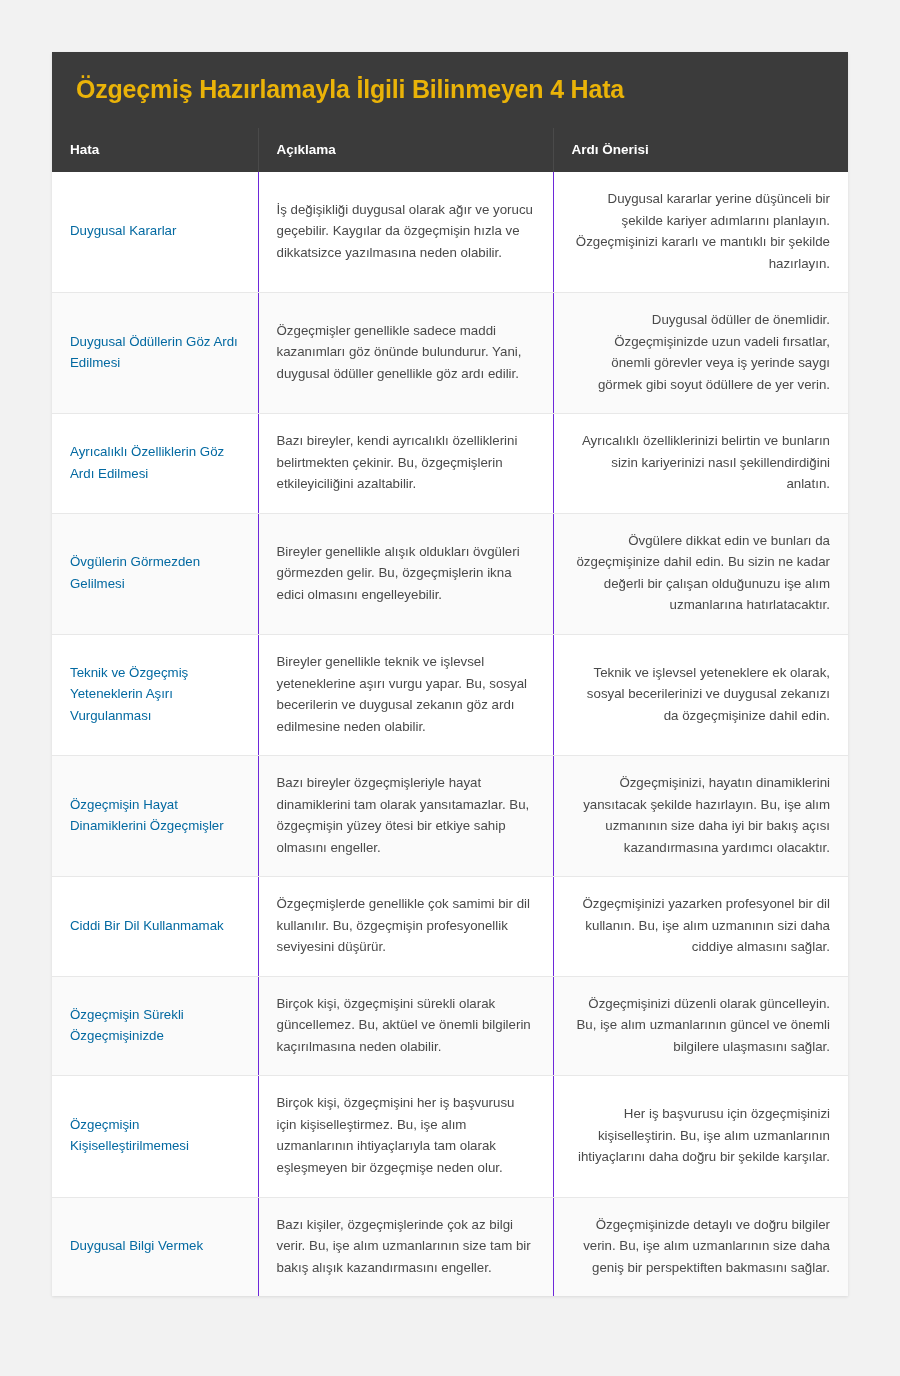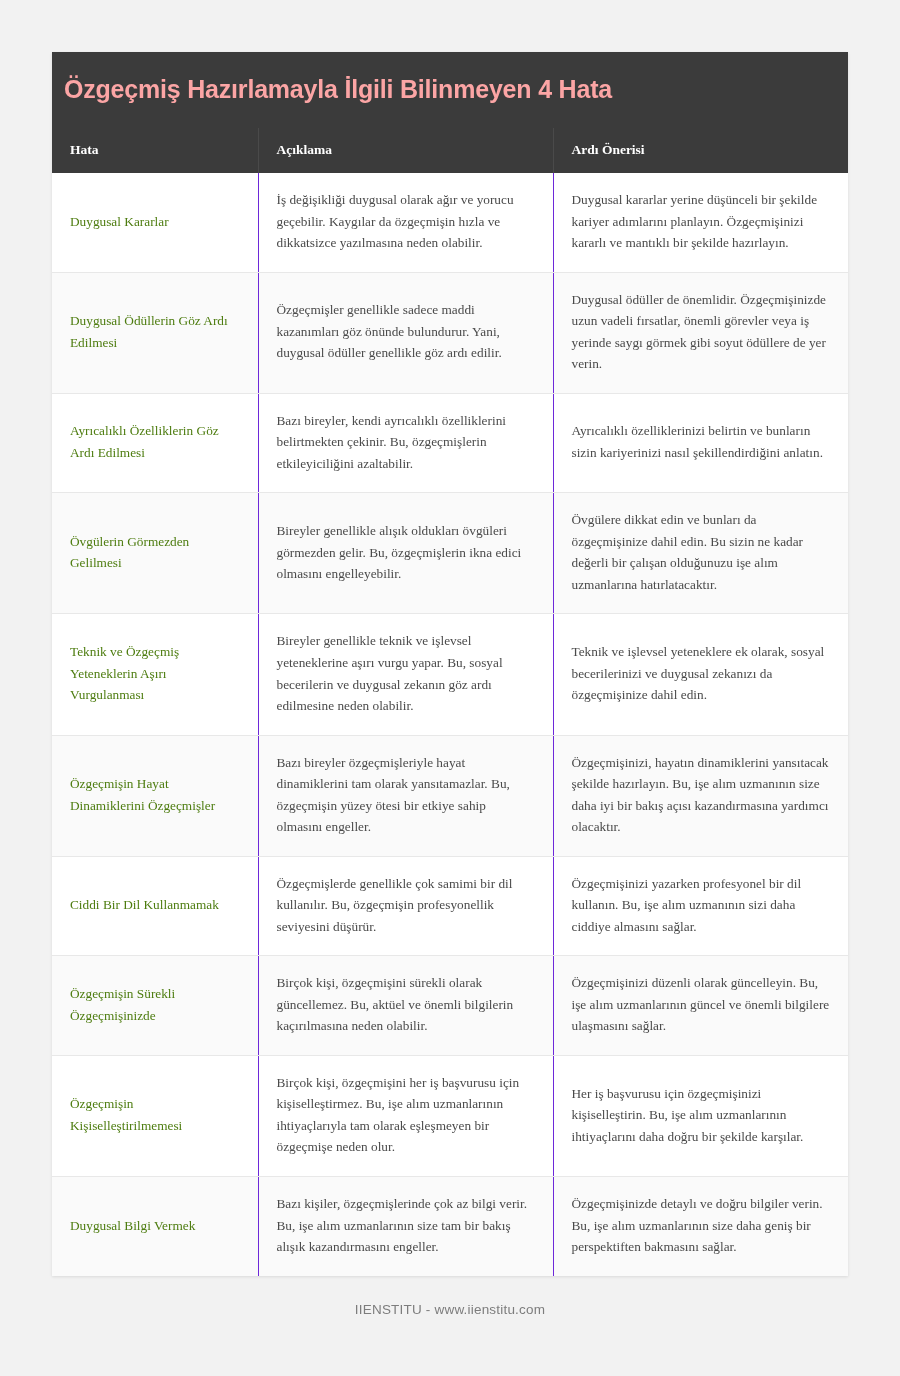--- a/index.html
+++ b/index.html
@@ -20,35 +20,34 @@
     padding: 52px 52px 0 52px;
     position: relative;
   }
   .card {
     width: 796px;
     background: #ffffff;
     box-shadow: 0 1px 3px rgba(0,0,0,0.10);
   }
   .title-bar {
     background: #3b3b3b;
-    color: #fca5a5;
-    padding: 22px 28px 24px 12px;
+    color: #eab308;
+    padding: 22px 28px 24px 24px;
   }
   .title-bar h1 {
     margin: 0;
     font-size: 25px;
     font-weight: bold;
     letter-spacing: -0.2px;
     line-height: 1.2;
   }
   table {
     border-collapse: collapse;
     width: 796px;
     table-layout: fixed;
-    font-family: Liberation Serif, serif;
   }
   thead th {
     background: #3b3b3b;
     color: #ffffff;
     font-size: 13.5px;
     font-weight: bold;
     text-align: left;
     padding: 14px 18px 15px 18px;
     border-right: 1px solid #4a4a4a;
     vertical-align: middle;
@@ -61,27 +60,27 @@
 
   tbody td {
     font-size: 13.3px;
     line-height: 1.62;
     color: #4a4a4a;
     padding: 16px 18px 18px 18px;
     border-bottom: 1px solid #e8e8e8;
     border-right: 1px solid #6d28d9;
     vertical-align: middle;
   }
-  tbody td:last-child { border-right: none; }
+  tbody td:last-child { border-right: none; text-align: right; }
   tbody tr:nth-child(even) td { background: #fafafa; }
   tbody tr:nth-child(odd) td { background: #ffffff; }
   tbody tr:last-child td { border-bottom: none; }
 
   td.col-hata {
-    color: #4d7c0f;
+    color: #0369a1;
   }
   .footer {
     width: 796px;
     text-align: center;
     font-size: 13.5px;
     color: #7d7d7d;
     padding-top: 26px;
     letter-spacing: 0.2px;
   }
 </style>
@@ -156,14 +155,13 @@
         </tr>
         <tr>
           <td class="col-hata">Duygusal Bilgi Vermek</td>
           <td>Bazı kişiler, özgeçmişlerinde çok az bilgi verir. Bu, işe alım uzmanlarının size tam bir bakış alışık kazandırmasını engeller.</td>
           <td>Özgeçmişinizde detaylı ve doğru bilgiler verin. Bu, işe alım uzmanlarının size daha geniş bir perspektiften bakmasını sağlar.</td>
         </tr>
       </tbody>
     </table>
   </div>
 
-  <div class="footer">IIENSTITU - www.iienstitu.com</div>
 </div>
 
 </body></html>

